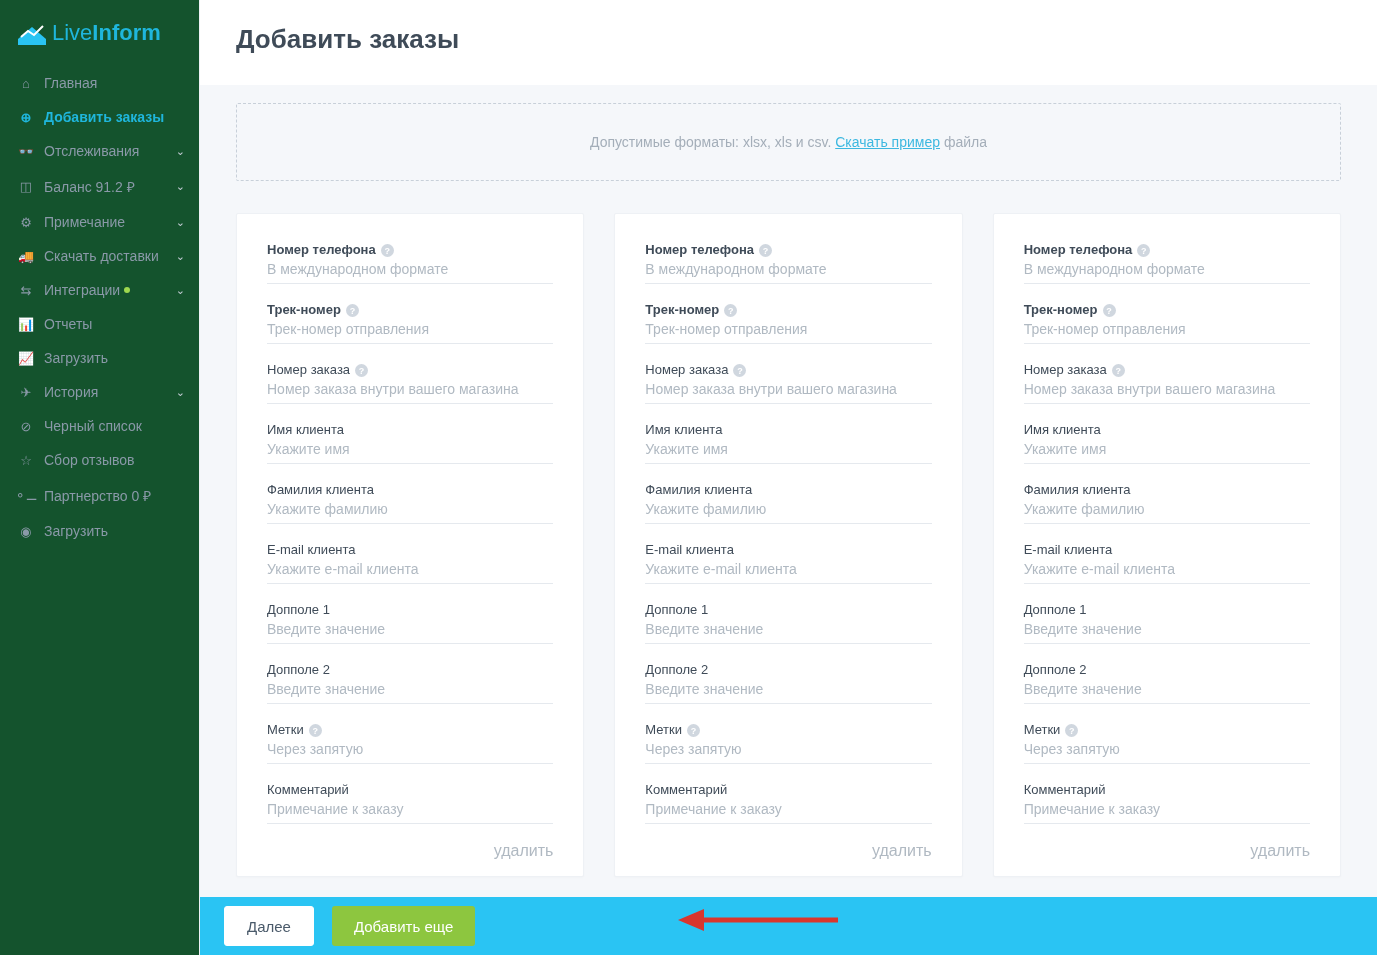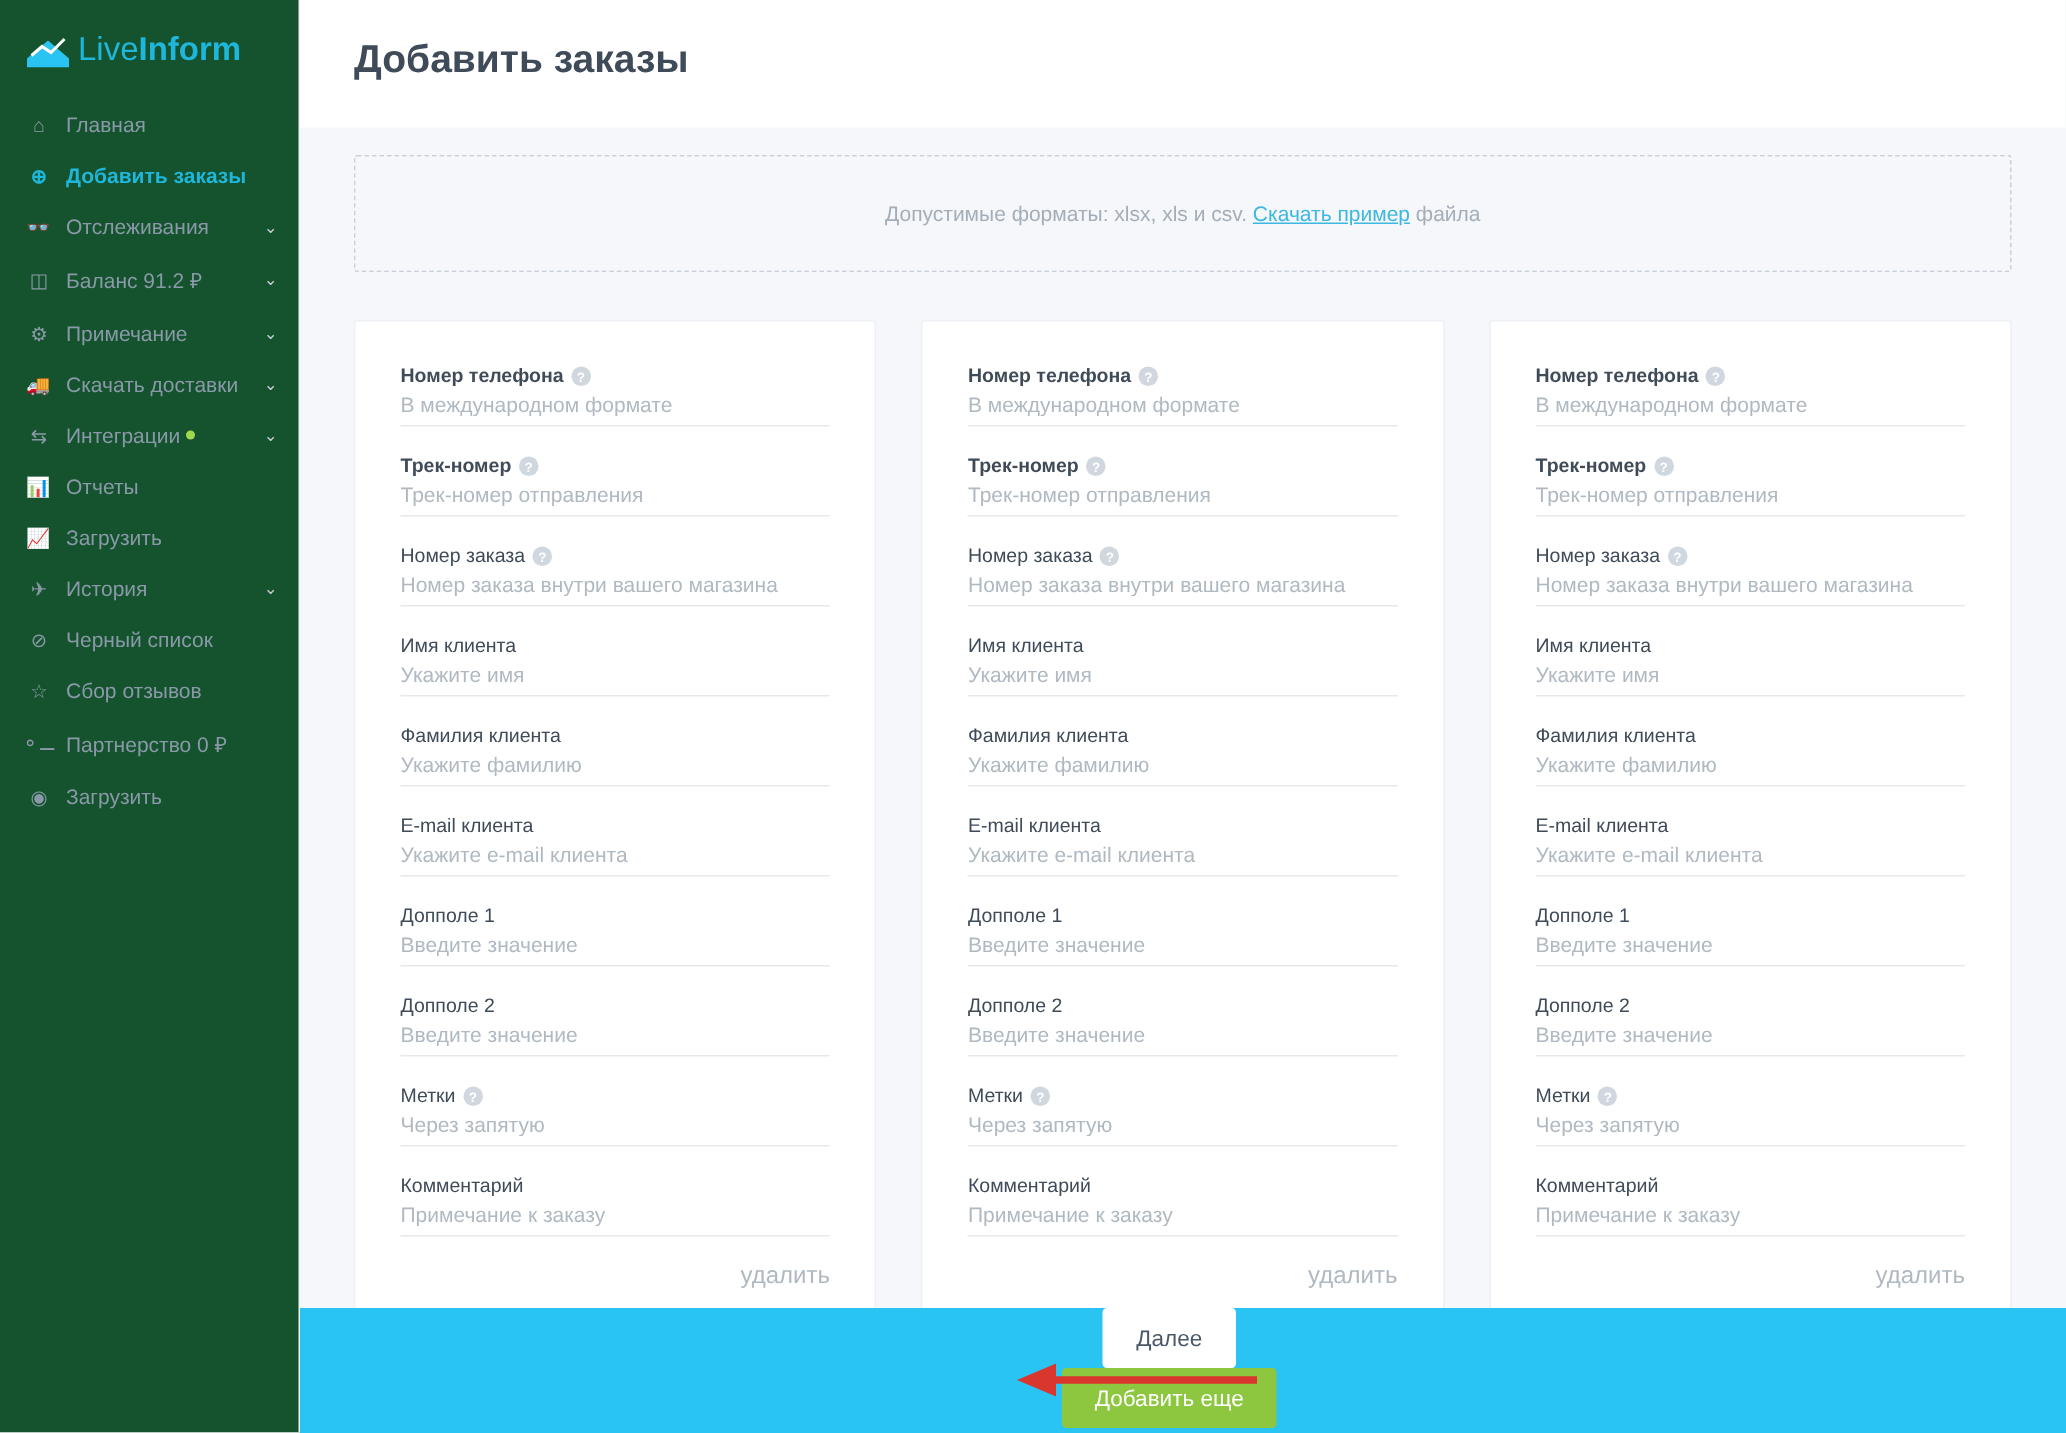--- a/index.html
+++ b/index.html
@@ -96,25 +96,24 @@
   }
   .field input::placeholder { color: #b0b9c2; }
   .delete-link {
     text-align: right; font-size: 16px; color: #b0b9c2;
     cursor: pointer; margin-top: 6px;
   }
 
   .bottom-bar {
     position: absolute;
     left: 200px; right: 0; bottom: 0;
-    height: 83px;
+    height: 58px;
     background: #2ac4f3;
     display: flex; align-items: center;
     padding: 0 24px;
-    flex-direction: column;
   }
   .btn {
     height: 40px; padding: 0 22px;
     border-radius: 3px; border: none;
     font-size: 15px; cursor: pointer;
     margin-right: 18px;
     display: inline-flex; align-items: center; justify-content: center;
   }
   .btn-white { background: #fff; color: #4a5a6a; border: 1px solid #fff; }
   .btn-green { background: #8dc63f; color: #fff; }

